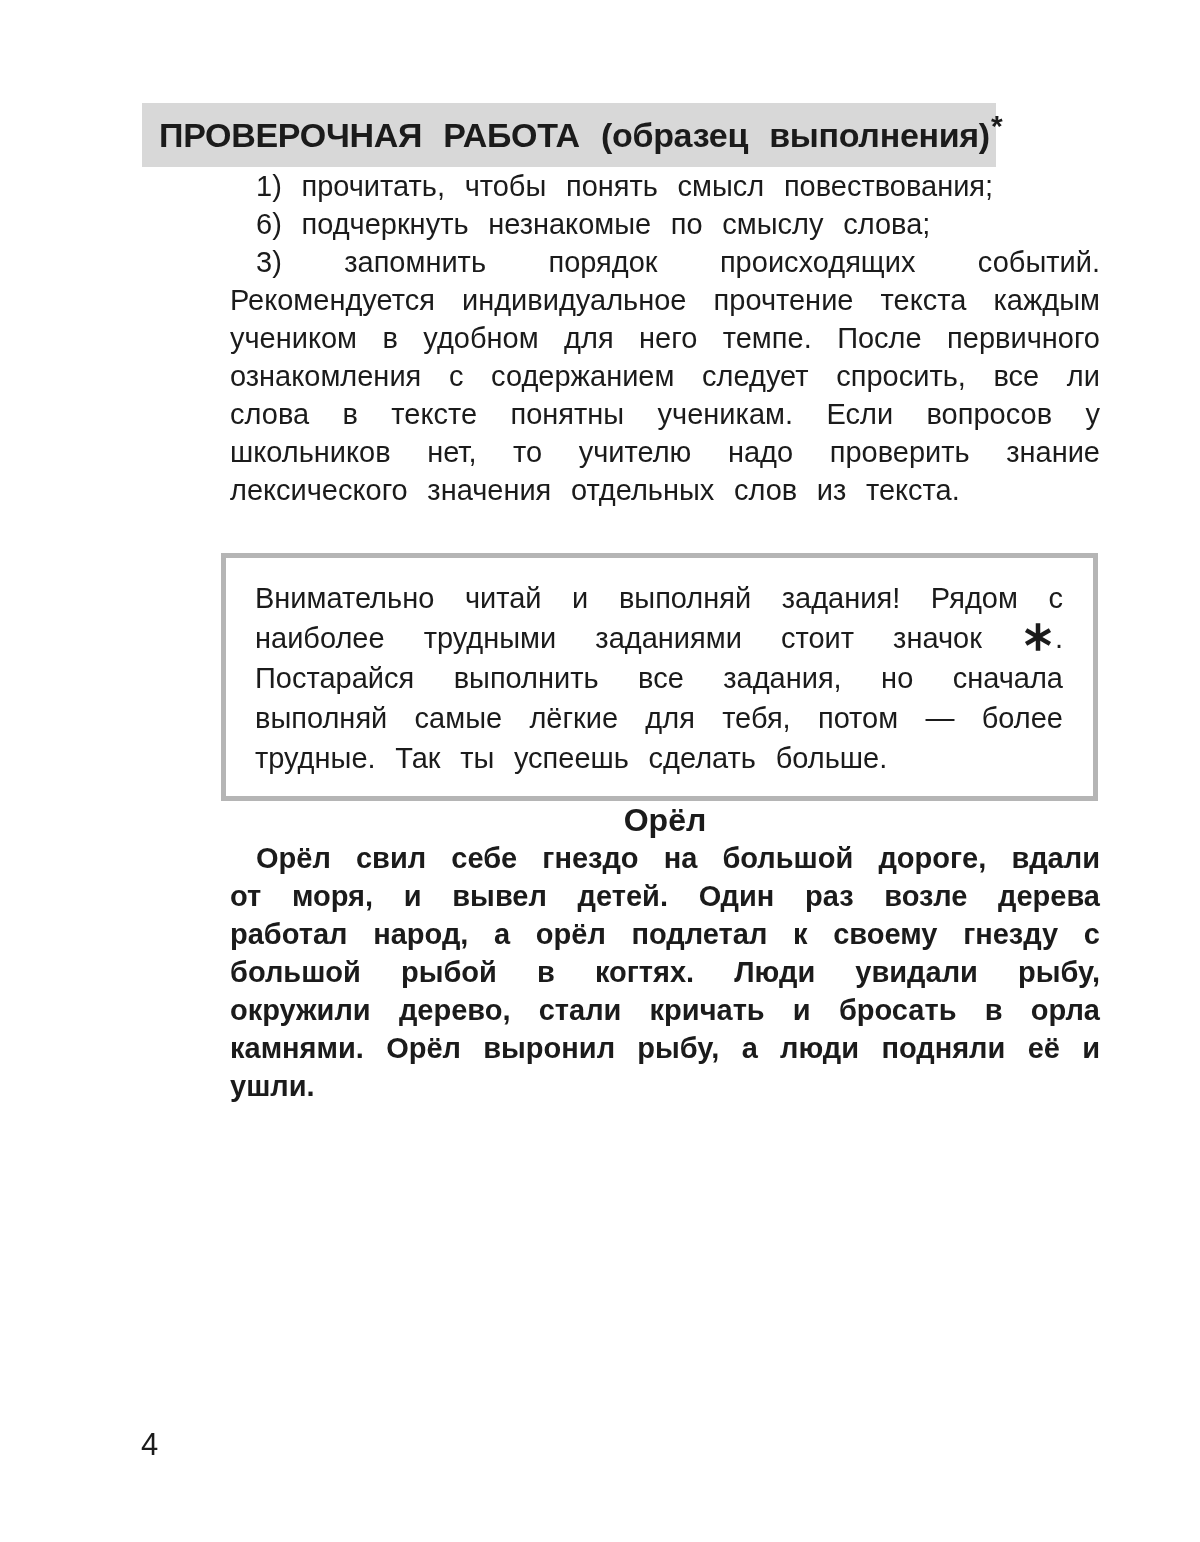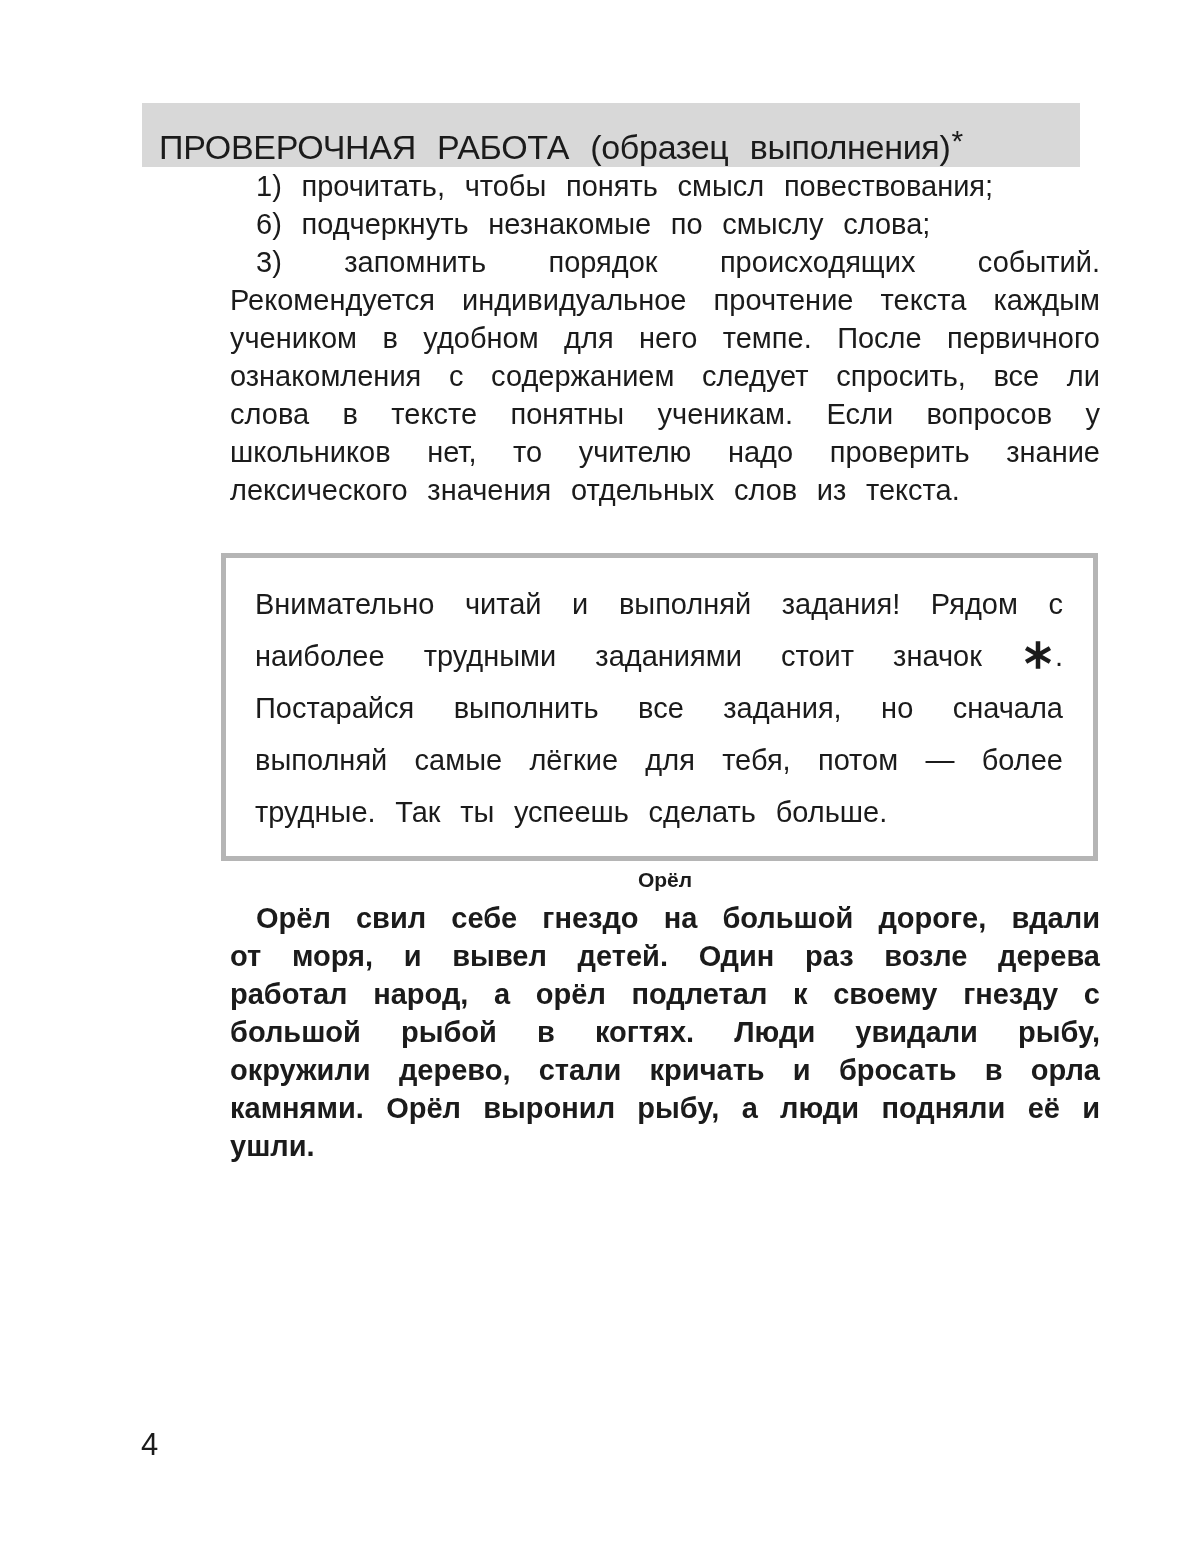--- a/index.html
+++ b/index.html
@@ -15,28 +15,28 @@
     width: 1200px;
     height: 1542px;
     background: #ffffff;
     font-family: "Liberation Sans", "DejaVu Sans", sans-serif;
     color: #1b1b1b;
   }
   .header-bar {
     position: absolute;
     left: 142px;
     top: 103px;
-    width: 938px;
+    width: 854px;
     height: 64px;
     background: #d8d8d8;
     box-sizing: border-box;
     display: flex;
-    align-items: flex-end;
+    align-items: center;
     padding-left: 17px;
-    font-weight: normal;
+    font-weight: bold;
     font-size: 34px;
     letter-spacing: -0.3px;
     word-spacing: 12px;
     white-space: nowrap;
   }
   .header-asterisk {
     position: relative;
     top: -9px;
     font-size: 30px;
     margin-left: 1px;
@@ -58,34 +58,34 @@
   .p-item-3 { margin-top: 22px; text-indent: 26px; }
   .bold-inline { font-weight: normal; }
   .infobox {
     margin-top: 44px;
     margin-left: -9px;
     width: 877px;
     box-sizing: border-box;
     border: 5px solid #b5b5b5;
     background: #ffffff;
     padding: 20px 30px 18px 29px;
-    line-height: 52px;
+    line-height: 40px;
   }
   .infobox p { margin: 0; text-indent: 0; }
   .asterisk-icon-svg {
     display: inline-block;
     vertical-align: -4px;
     margin: 0 2px;
   }
   .story-title {
     margin-top: 52px;
     text-align: left;
     text-align-last: center;
     font-weight: bold;
-    font-size: 21px;
+    font-size: 32px;
     text-indent: 0;
   }
   .p-story { margin-top: 26px; text-indent: 26px; font-weight: bold; }
   .page-number {
     position: absolute;
     left: 141px;
     top: 1426px;
     font-size: 31px;
     line-height: 38px;
   }

